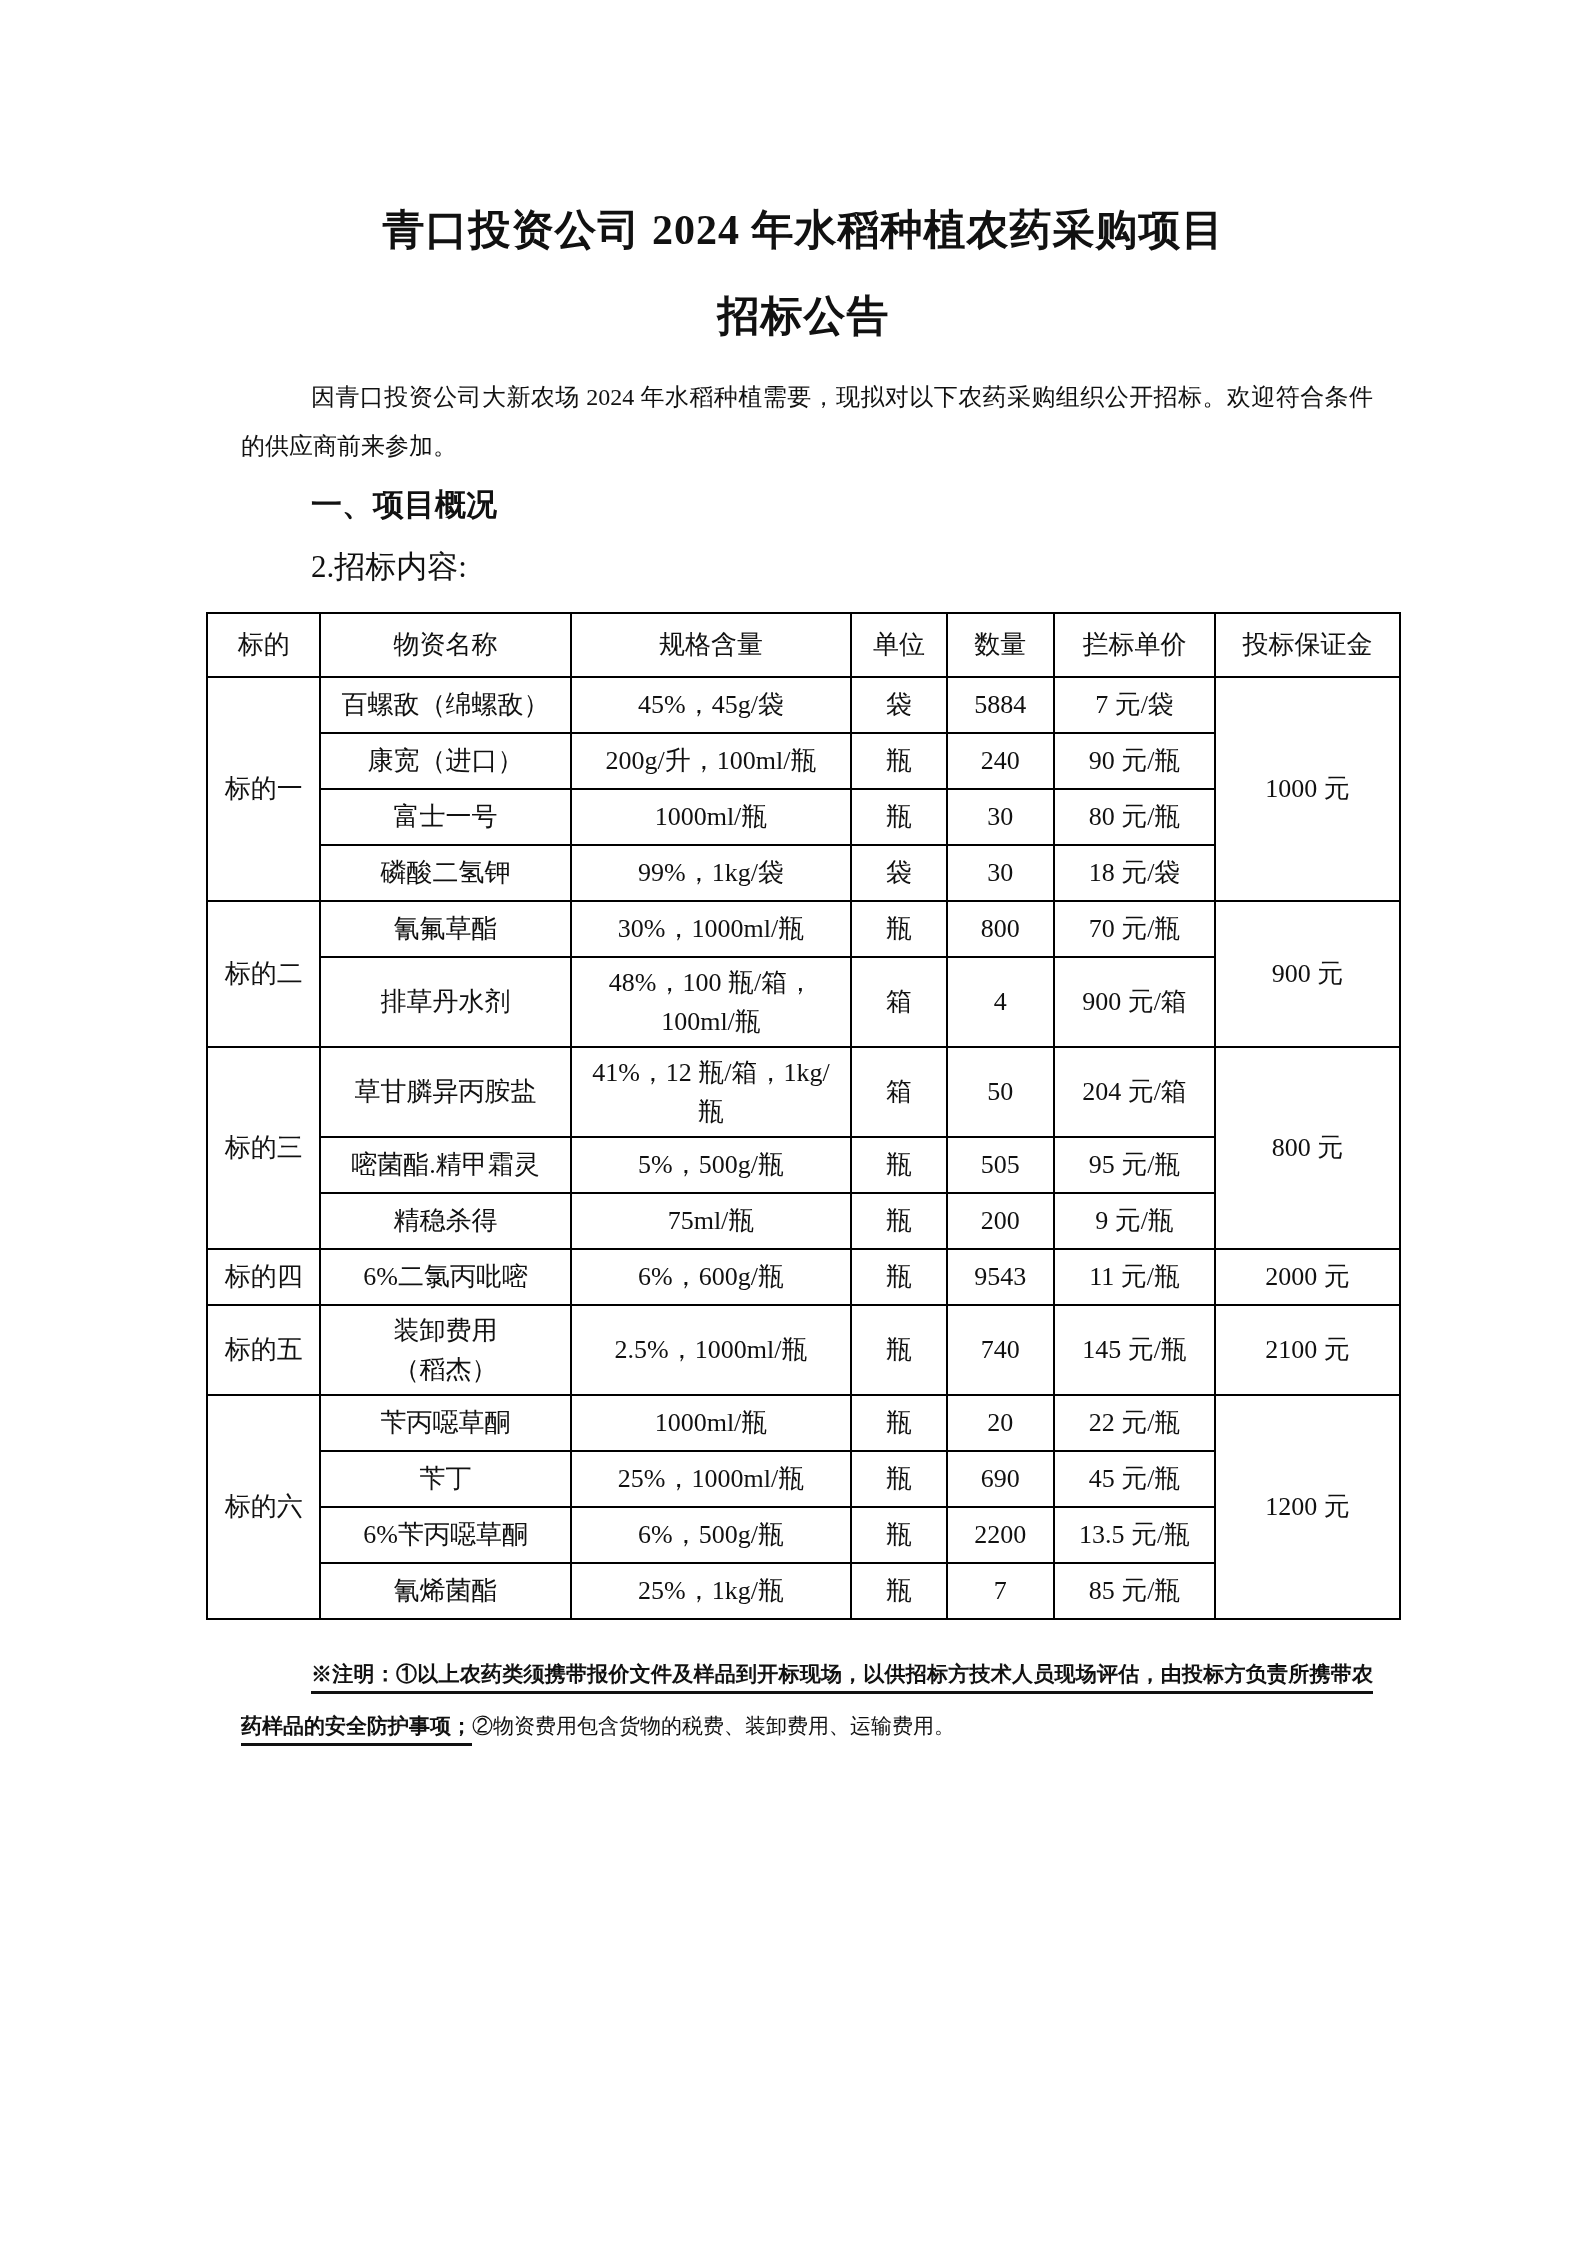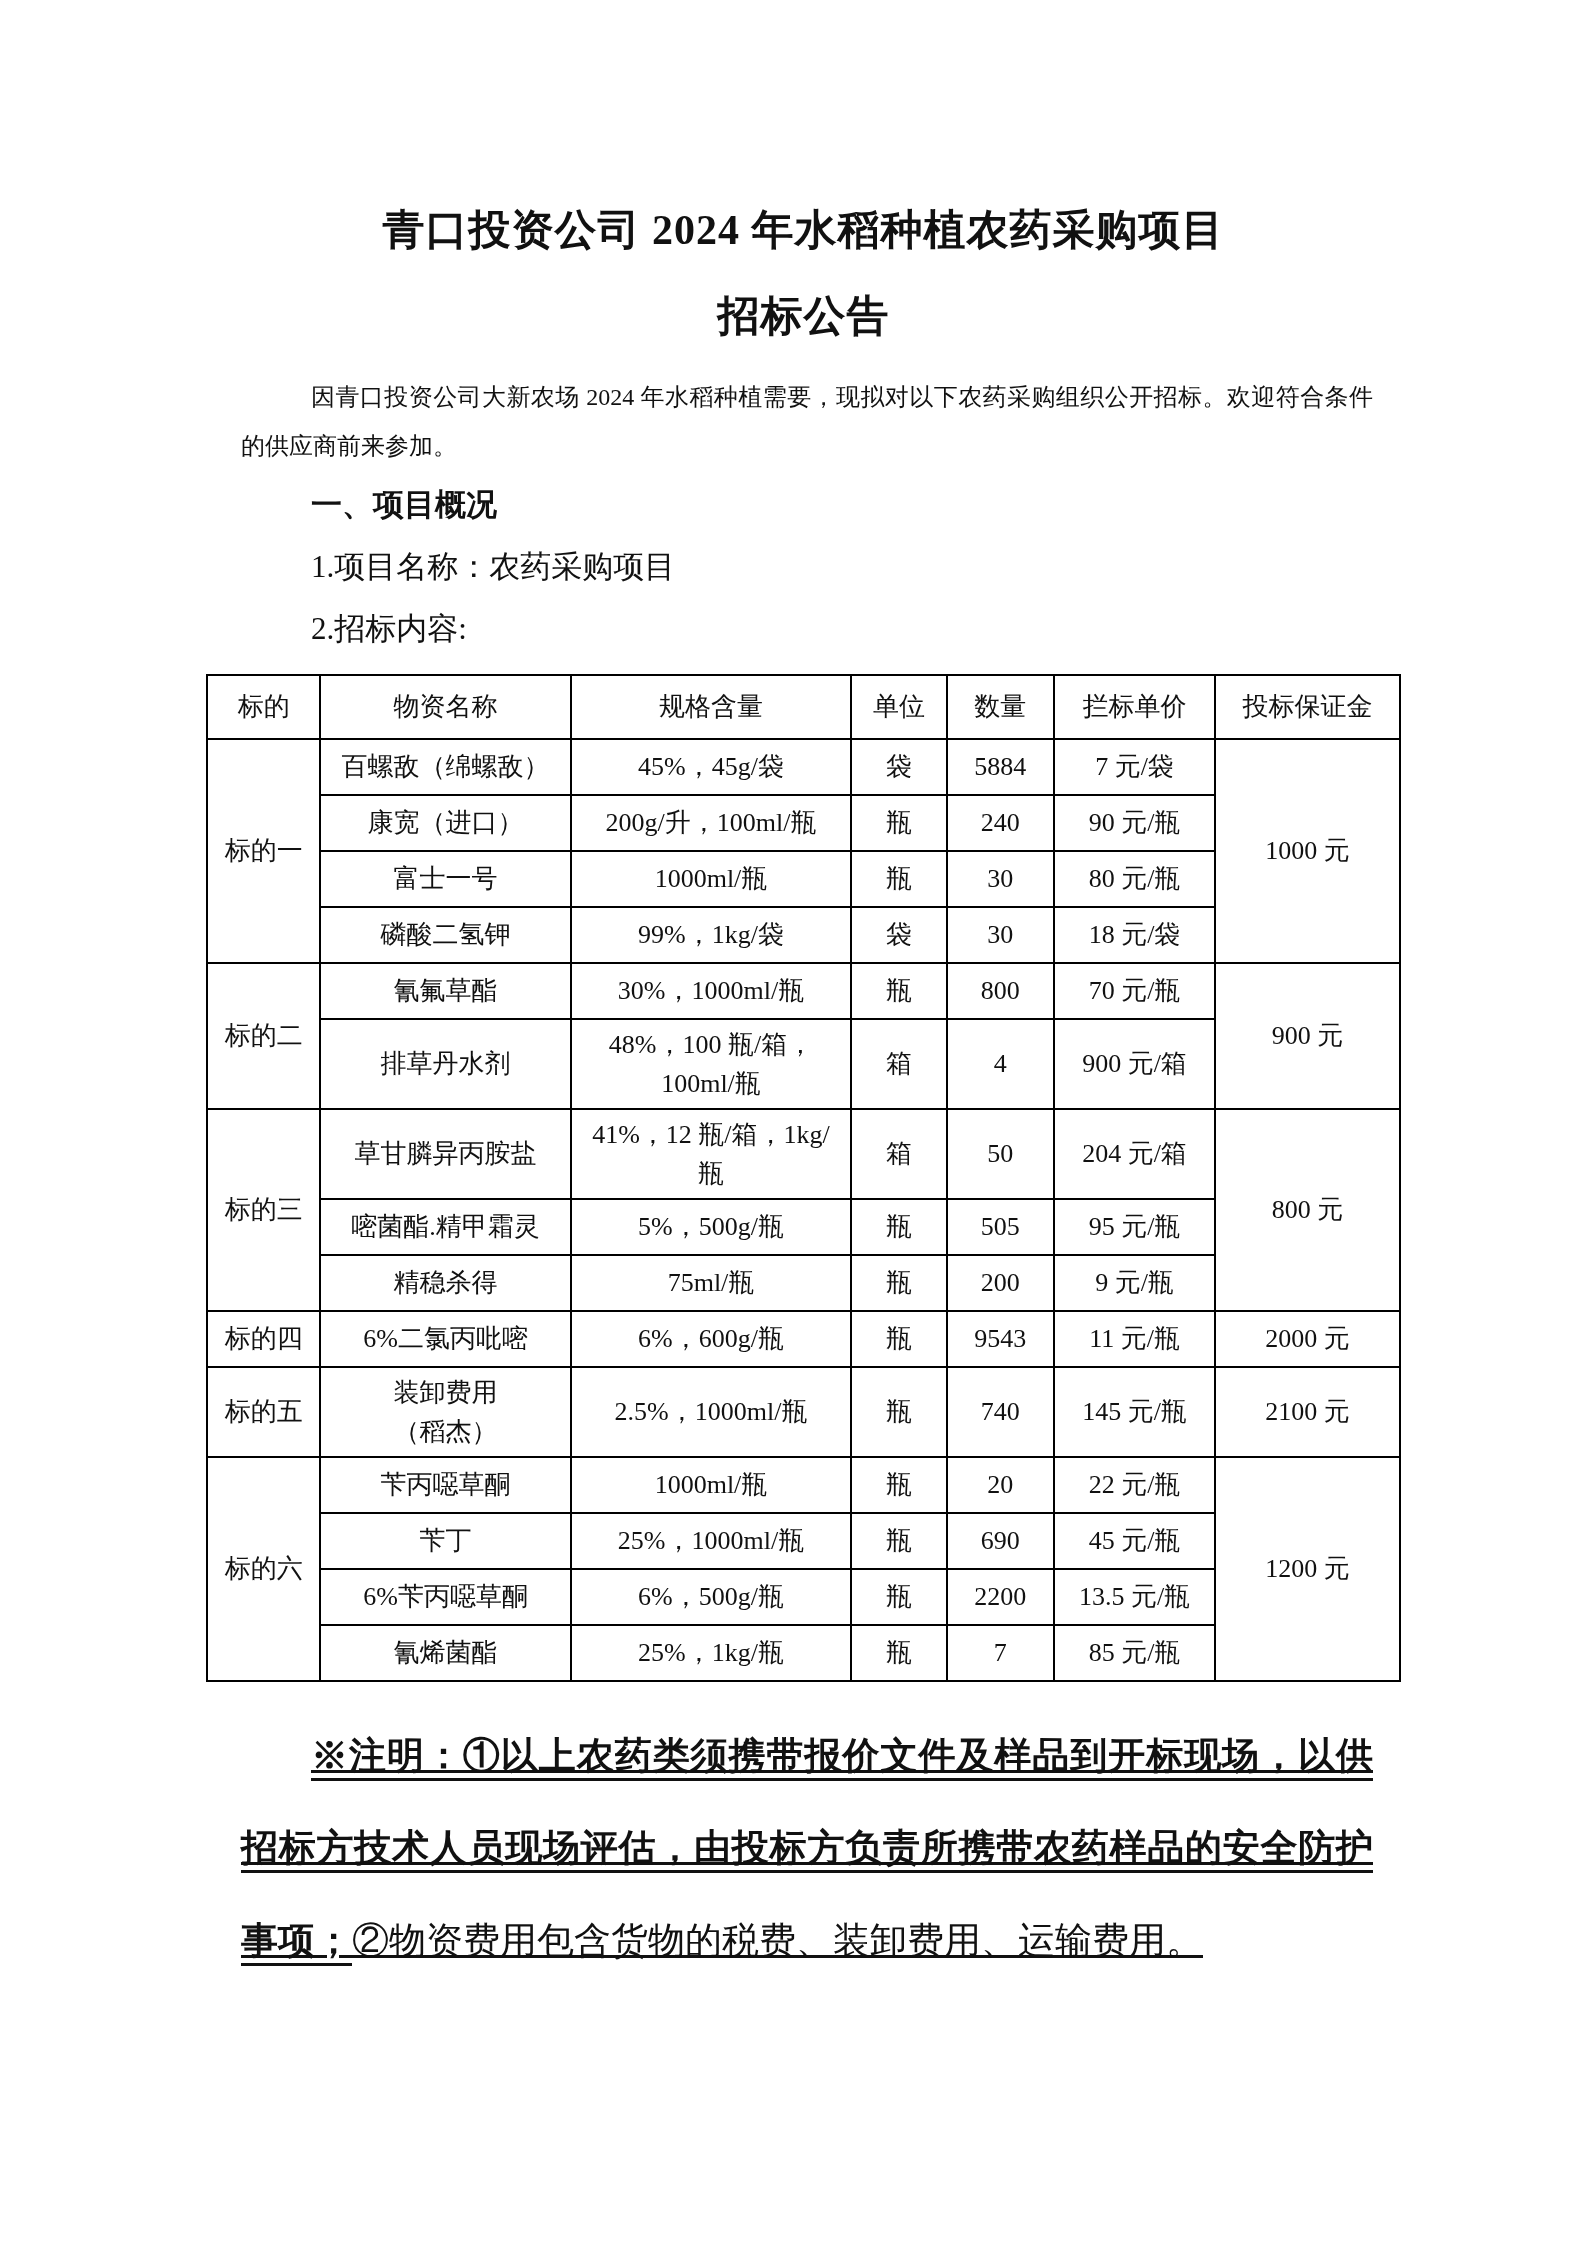--- a/index.html
+++ b/index.html
@@ -63,45 +63,43 @@
     padding: 5px 8px;
     overflow: hidden;
   }
   table.bid-table th { height: 64px; }
   table.bid-table td { height: 56px; }
   td.name-cell { white-space: pre-line; }
   .note {
     margin-top: 28px;
     margin-left: 35px;
     margin-right: 28px;
-    font-size: 37px;
+    font-size: 21px;
     line-height: 2.5;
     text-align: justify;
     text-indent: 70px;
-    text-decoration: underline;
   }
   .note-strong {
     font-weight: bold;
     text-decoration: underline;
     text-decoration-thickness: 2.5px;
     text-underline-offset: 10px;
   }
 </style>
 </head>
 <body>
 
 <div class="page">
 
   <div class="title">青口投资公司 2024 年水稻种植农药采购项目</div>
   <div class="title second">招标公告</div>
 
   <p class="bodytext intro">因青口投资公司大新农场 2024 年水稻种植需要，现拟对以下农药采购组织公开招标。欢迎符合条件的供应商前来参加。</p>
 
   <p class="sec-heading">一、项目概况</p>
-  <p class="sec-item">1.项目名称：农药采购项目</p>
   <p class="sec-item">2.招标内容:</p>
 
   <table class="bid-table">
     <colgroup>
       <col style="width:9.5%">
       <col style="width:21%">
       <col style="width:23.5%">
       <col style="width:8%">
       <col style="width:9%">
       <col style="width:13.5%">

